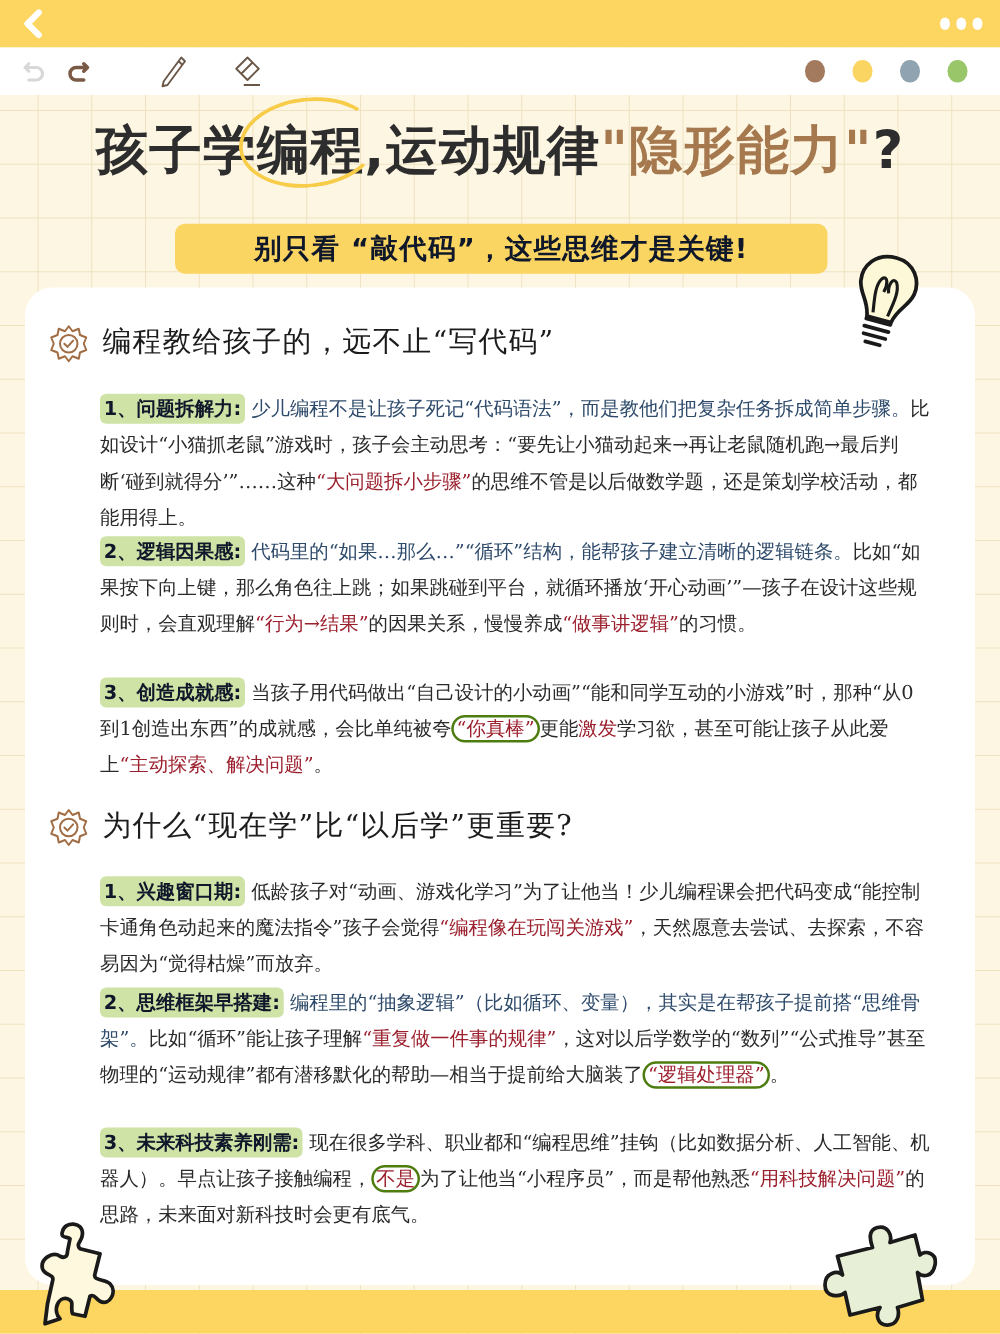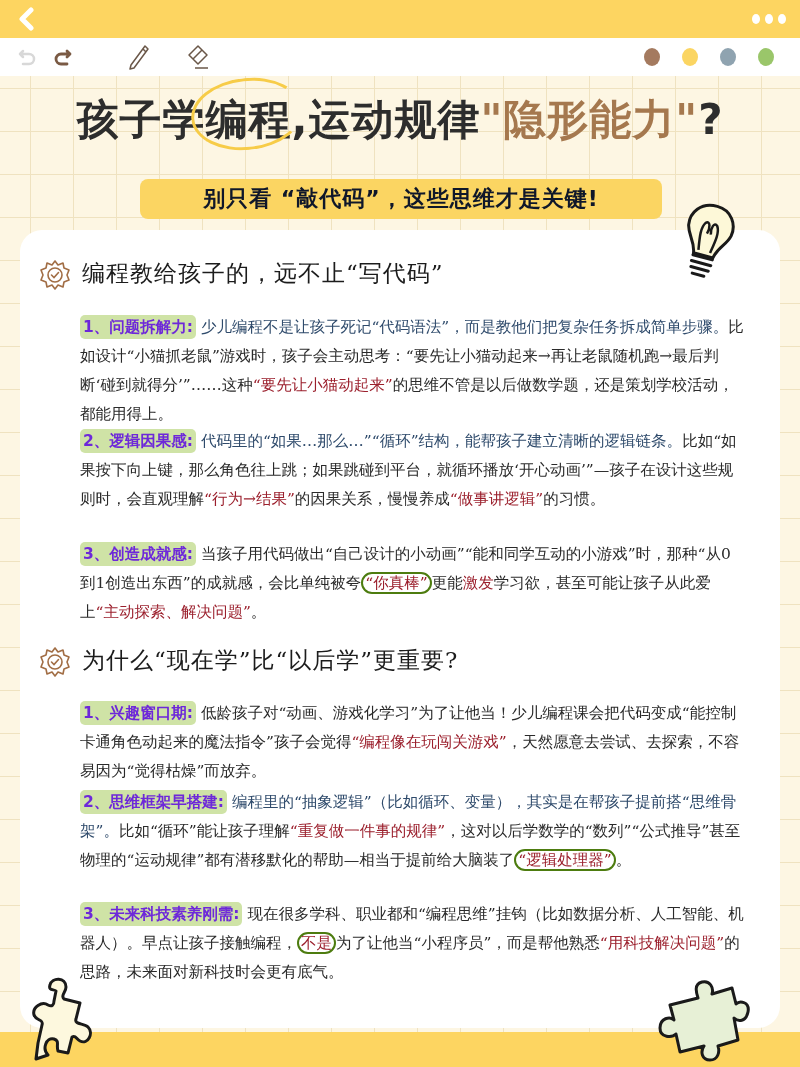--- a/index.html
+++ b/index.html
@@ -75,21 +75,21 @@
   }
   .section-title .title-text span { position: relative; z-index: 1; }
 
   .para {
     position: absolute; left: 80px; width: 664px;
     font-family: "DejaVu Serif", serif;
     font-size: 15.5px; line-height: 29px; color: #2a2a2a;
   }
   .chip {
     background: #cfe3a6; border-radius: 5px; padding: 3px 3px;
-    font-weight: bold; color: #6d28d9; font-family: "DejaVu Sans", sans-serif;
+    font-weight: bold; color: #0f172a; font-family: "DejaVu Sans", sans-serif;
   }
   .blue { color: #2e4a6b; }
   .red { color: #9b1f2c; }
   .ring {
     border: 2px solid #4d7c0f; border-radius: 14px; padding: 0 2px;
   }
 
   .puzzle-left { position: absolute; left: 30px; top: 975px; width: 75px; height: 90px; }
   .puzzle-right { position: absolute; left: 650px; top: 970px; width: 100px; height: 95px; }
   .bottom-band { position: absolute; left: 0; top: 1032px; width: 800px; height: 35px; background: #fdd561; }
@@ -161,21 +161,21 @@
   <svg class="gear" viewBox="0 0 34 34">
     <path d="M17 3 L20 7 L25 5 L26 10 L31 12 L29 17 L31 22 L26 24 L25 29 L20 27 L17 31 L14 27 L9 29 L8 24 L3 22 L5 17 L3 12 L8 10 L9 5 L14 7 Z" fill="none" stroke="#a16d44" stroke-width="1.6" stroke-linejoin="round"></path>
     <circle cx="17" cy="17" r="7" fill="none" stroke="#a16d44" stroke-width="1.6"></circle>
     <path d="M13.5 17 L16 19.5 L20.5 14.5" fill="none" stroke="#a16d44" stroke-width="1.6" stroke-linecap="round"></path>
   </svg>
   <div class="title-text"><span>编程教给孩子的，远不止“写代码”</span></div>
 </div>
 
 <div class="para" style="top:313px">
   <span class="chip">1、问题拆解力:</span>
-  <span class="blue">少儿编程不是让孩子死记“代码语法”，而是教他们把复杂任务拆成简单步骤。</span><span>比如设计“小猫抓老鼠”游戏时，孩子会主动思考：“要先让小猫动起来→再让老鼠随机跑→最后判断‘碰到就得分’”……这种</span><span class="red">“要先让小猫动起来”</span><span>的思维不管是以后做数学题，还是策划学校活动，都能用得上。</span>
+  <span class="blue">少儿编程不是让孩子死记“代码语法”，而是教他们把复杂任务拆成简单步骤。</span><span>比如设计“小猫抓老鼠”游戏时，孩子会主动思考：“要先让小猫动起来→再让老鼠随机跑→最后判断‘碰到就得分’”……这种</span><span class="red">“大问题拆小步骤”</span><span>的思维不管是以后做数学题，还是策划学校活动，都能用得上。</span>
 </div>
 
 <div class="para" style="top:427px">
   <span class="chip">2、逻辑因果感:</span>
   <span class="blue">代码里的“如果…那么…”“循环”结构，能帮孩子建立清晰的逻辑链条。</span><span>比如“如果按下向上键，那么角色往上跳；如果跳碰到平台，就循环播放‘开心动画’”—孩子在设计这些规则时，会直观理解</span><span class="red">“行为→结果”</span><span>的因果关系，慢慢养成</span><span class="red">“做事讲逻辑”</span><span>的习惯。</span>
 </div>
 
 <div class="para" style="top:540px">
   <span class="chip">3、创造成就感:</span>
   <span>当孩子用代码做出“自己设计的小动画”“能和同学互动的小游戏”时，那种“从0到1创造出东西”的成就感，会比单纯被夸</span><span class="ring red">“你真棒”</span><span>更能</span><span class="red">激发</span><span>学习欲，甚至可能让孩子从此爱上</span><span class="red">“主动探索、解决问题”</span><span>。</span>

